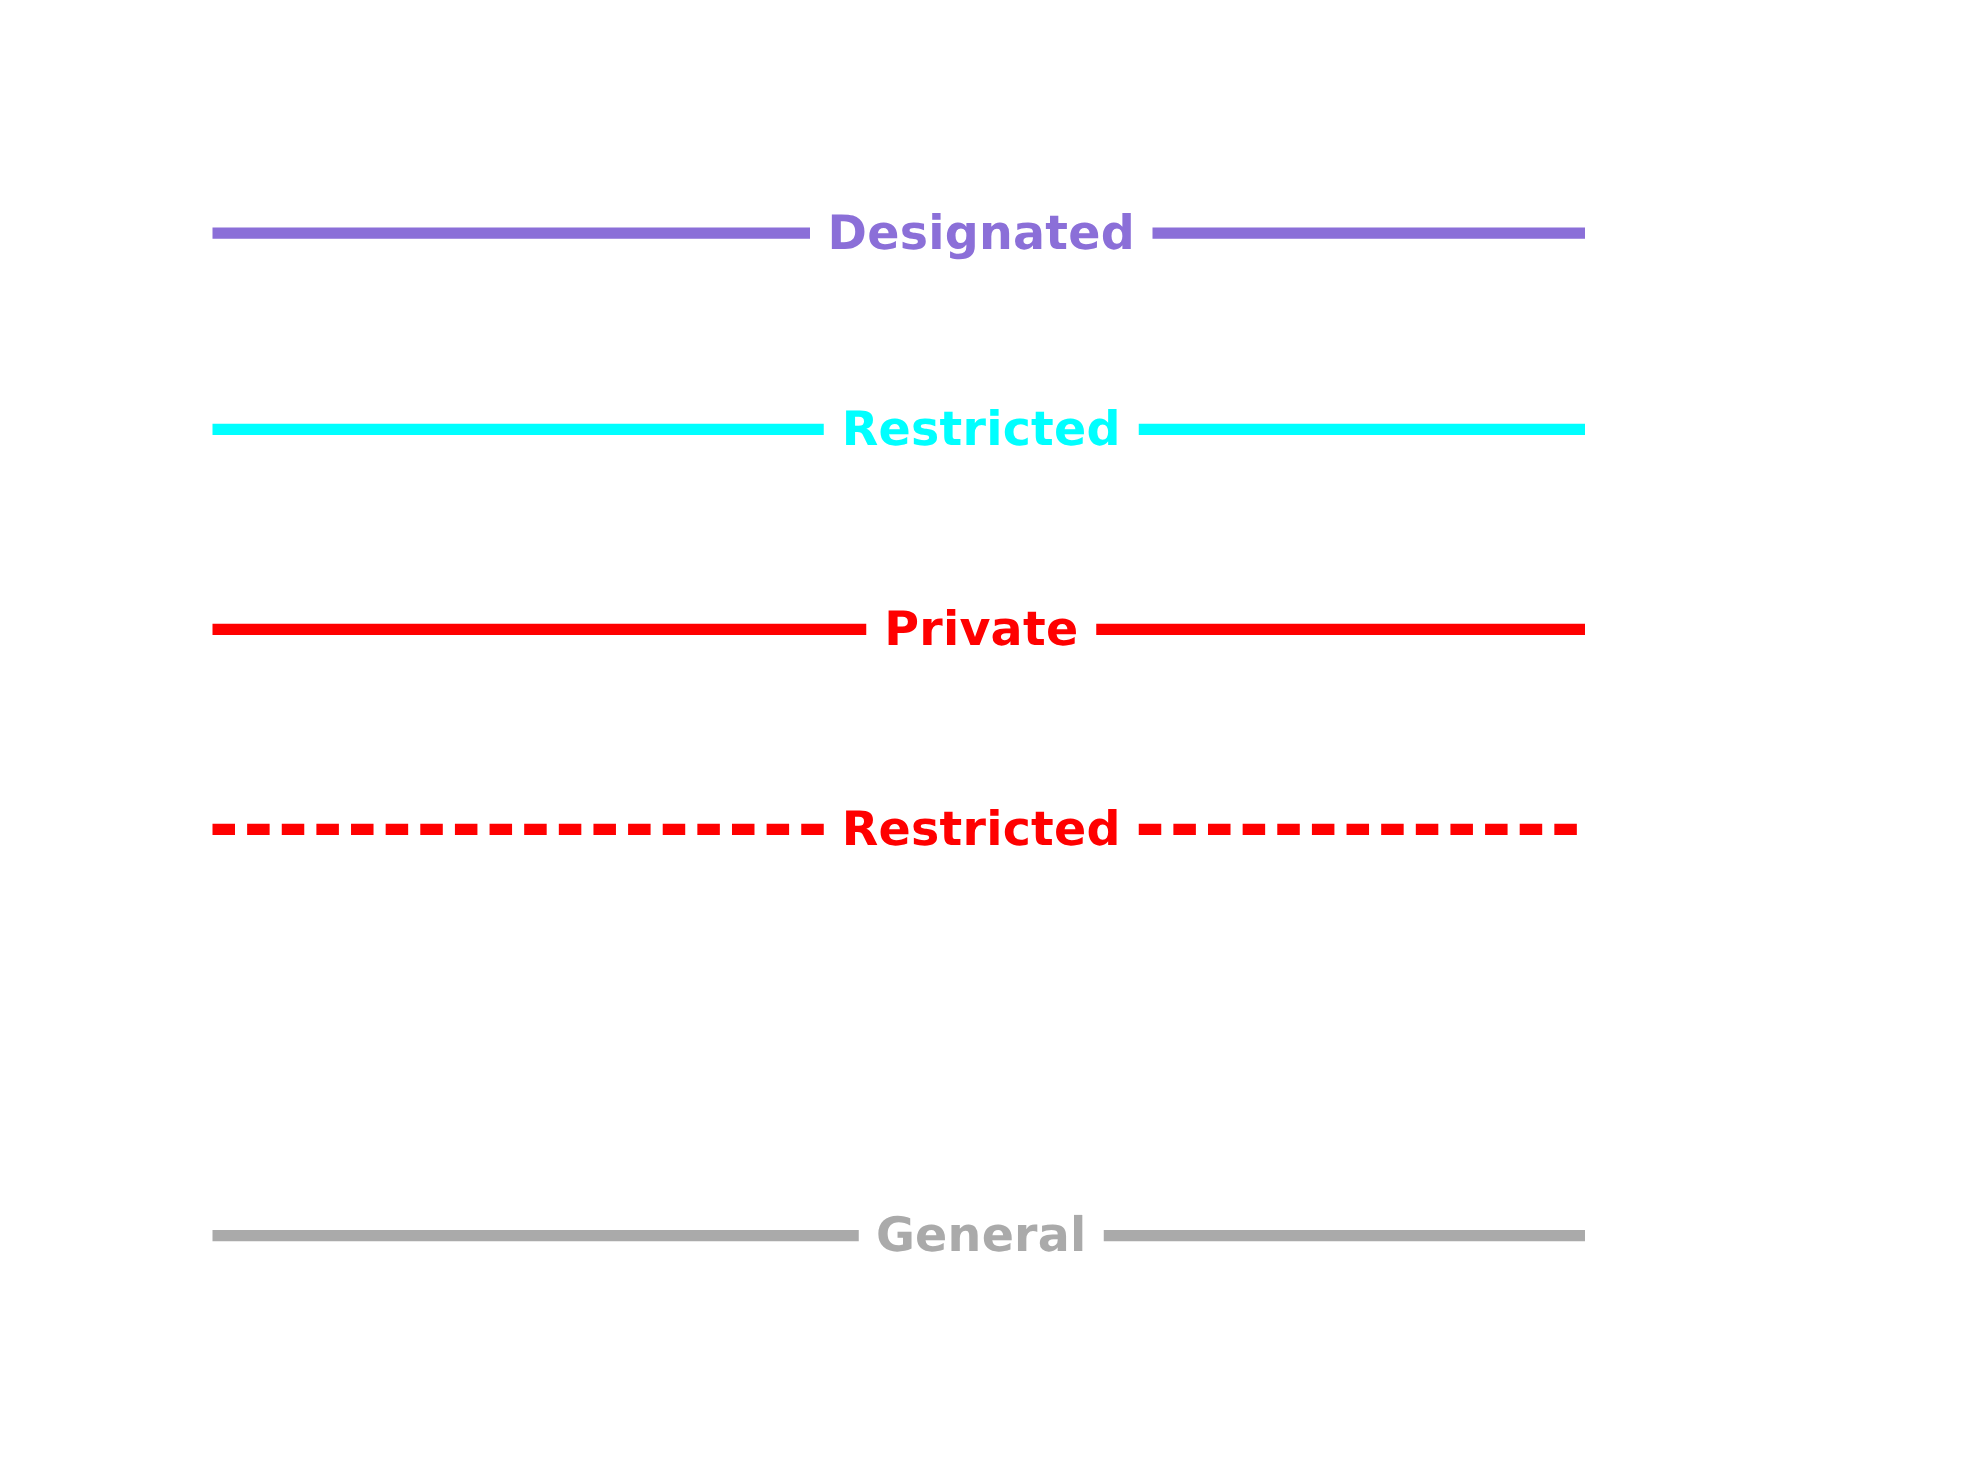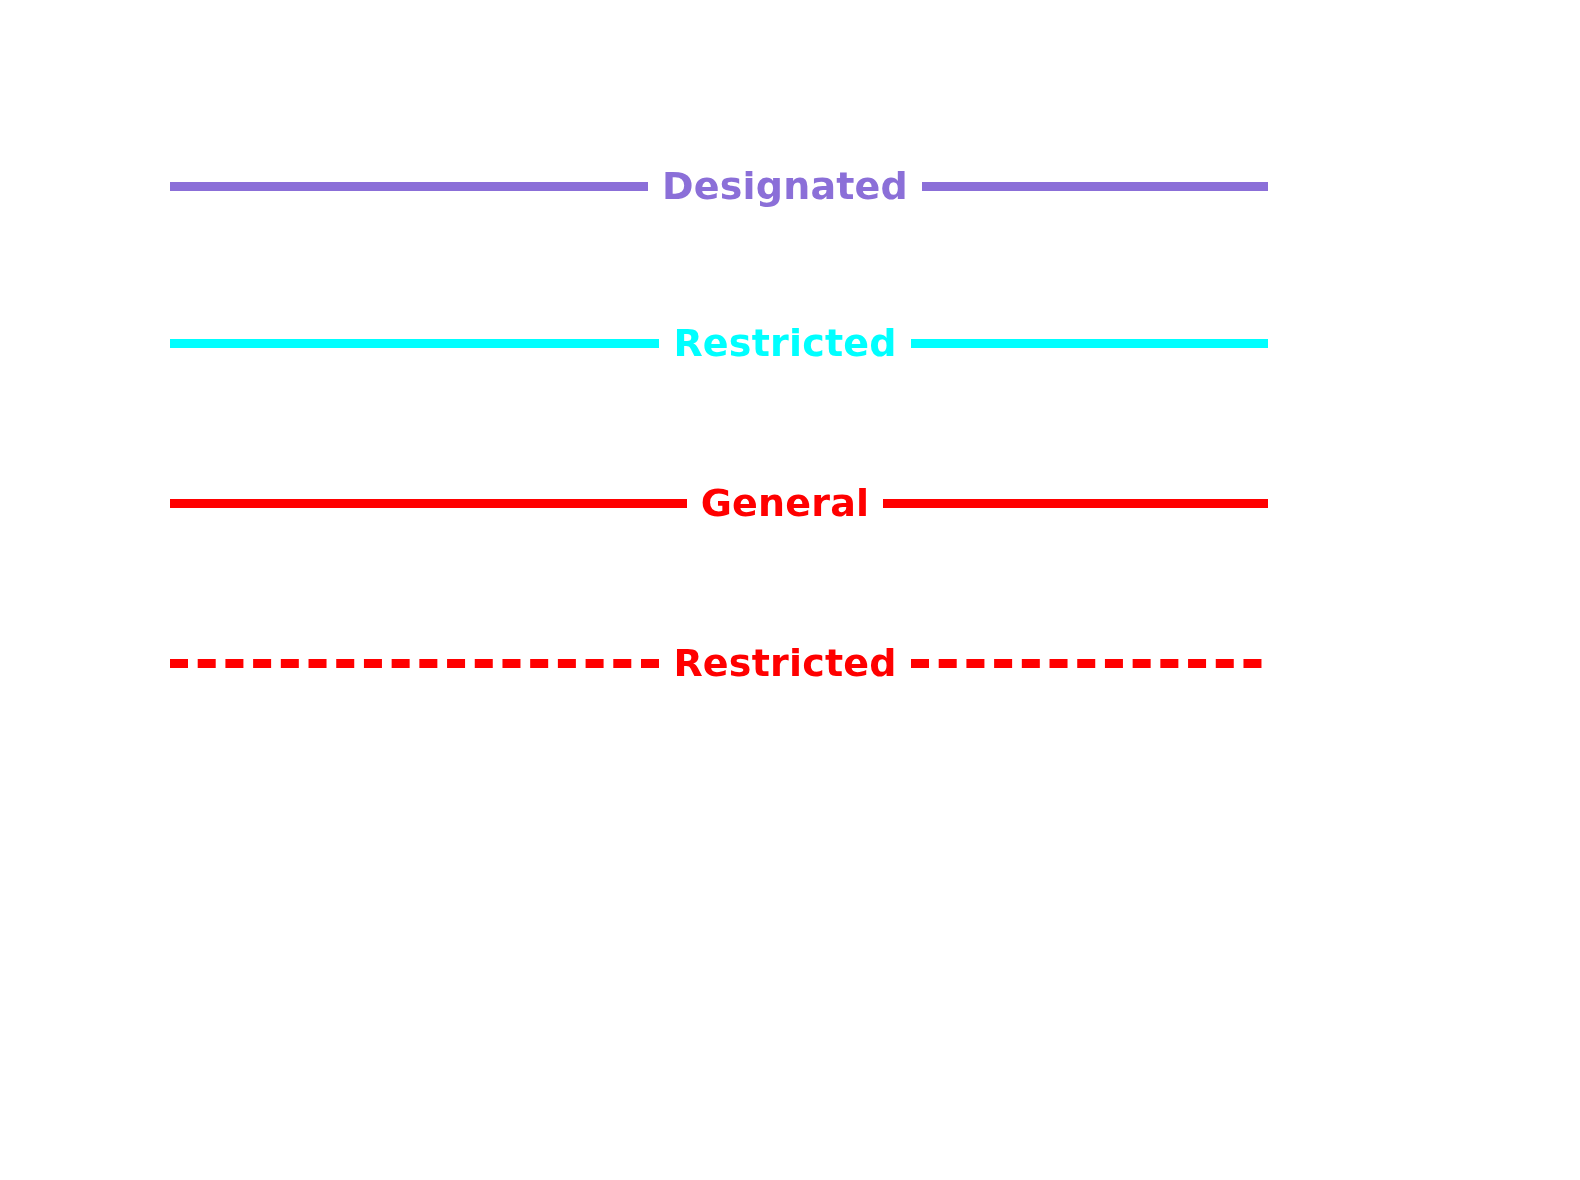--- a/index.html
+++ b/index.html
@@ -68,25 +68,30 @@
   </div>
 
   <div class="legend-row row-1" style="color: rgb(0, 255, 255);">
     <span class="legend-line solid" style="border-top-width: 9px;"></span>
     <span class="legend-label">Restricted</span>
     <span class="legend-line solid" style="border-top-width: 9px;"></span>
   </div>
 
   <div class="legend-row row-2" style="color: rgb(255, 0, 0);">
     <span class="legend-line solid" style="border-top-width: 9px;"></span>
-    <span class="legend-label">General</span>
+    <span class="legend-label">Private</span>
     <span class="legend-line solid" style="border-top-width: 9px;"></span>
   </div>
 
   <div class="legend-row row-3" style="color: rgb(255, 0, 0);">
     <span class="legend-line dashed" style="border-top-width: 9px;"></span>
     <span class="legend-label">Restricted</span>
     <span class="legend-line dashed" style="border-top-width: 9px;"></span>
   </div>
 
 
+  <div class="legend-row row-5" style="color: rgb(170, 170, 170);">
+    <span class="legend-line solid" style="border-top-width: 9px;"></span>
+    <span class="legend-label">General</span>
+    <span class="legend-line solid" style="border-top-width: 9px;"></span>
+  </div>
 
 </div>
 
 </body></html>

